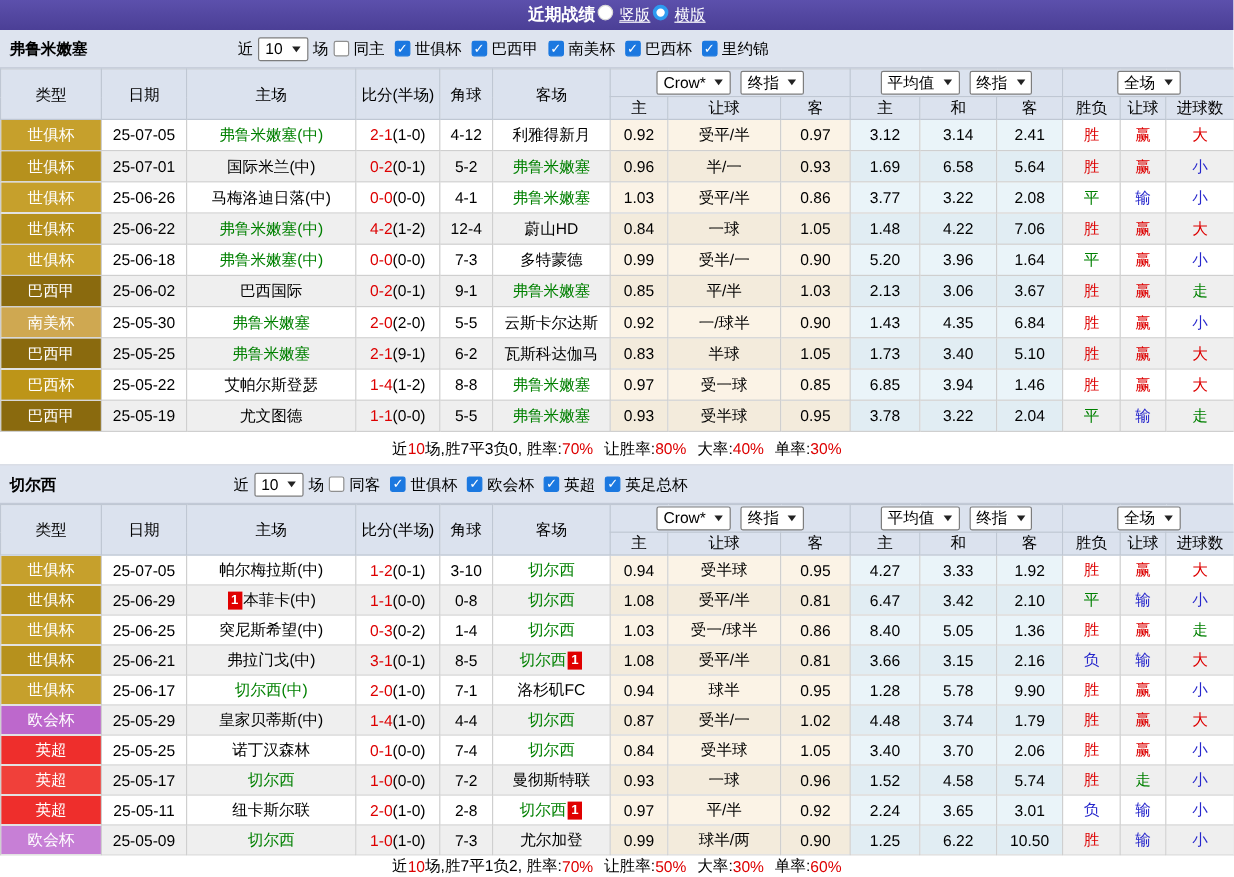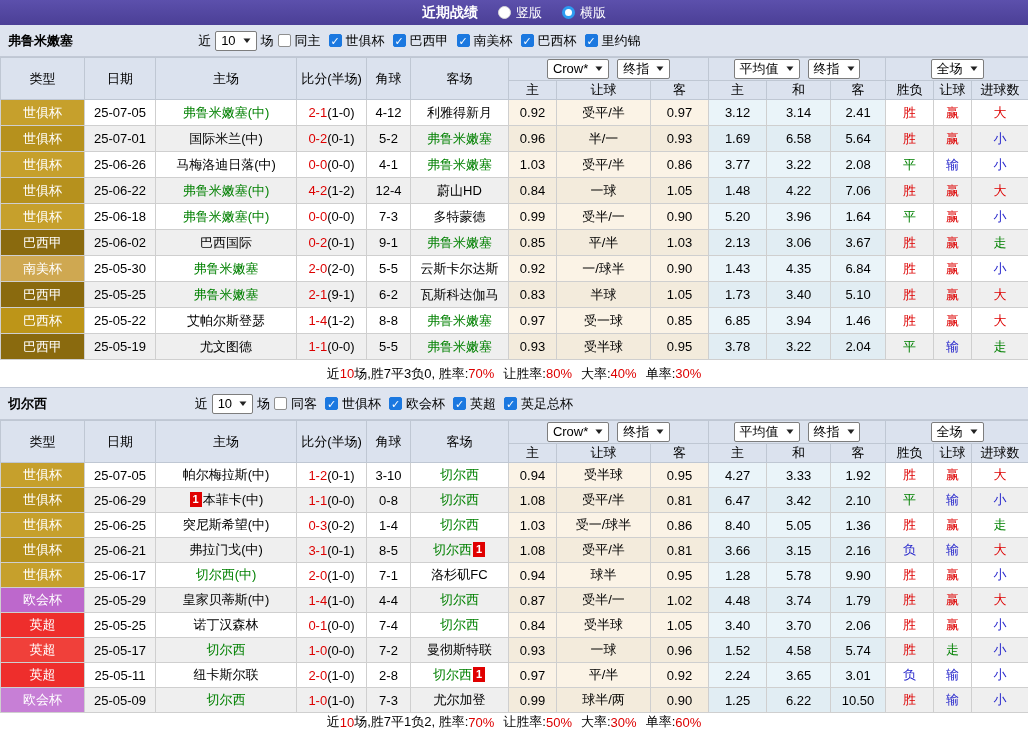--- a/index.html
+++ b/index.html
@@ -5,24 +5,24 @@
   * { box-sizing: border-box; margin: 0; padding: 0; }
   html, body { background:#fff; }
   body {
     width: 1028px; height: 731px; overflow: hidden;
     font-family: "Liberation Sans", "DejaVu Sans", sans-serif;
     font-size: 13px; color: #000;
   }
   
   .topbar {
     height: 25px; background: linear-gradient(#5C50AC, #4B3F96);
-    display: flex; align-items: center; justify-content: center; gap: 20px;
+    display: flex; align-items: center; justify-content: center; gap: 2px;
   }
   .topbar-title { color:#fff; font-weight: bold; font-size: 14px; }
-  .radio-group { display:flex; align-items:center; gap: 5px; color:#fff; }
+  .radio-group { display:flex; align-items:flex-start; gap: 5px; color:#fff;text-decoration:underline; }
   .radio {
     display:inline-block; width:13px; height:13px; border-radius:50%;
     background:#fff; border:1px solid #d9d9d9;
   }
   .radio.checked { border:3.5px solid #2D9BF0; background:#fff; }
   
   .band {
     height: 32px; background:#DEE4EF; border-bottom:1px solid #C2C9D6;
     display:flex; align-items:center; padding:0 8px;
   }

